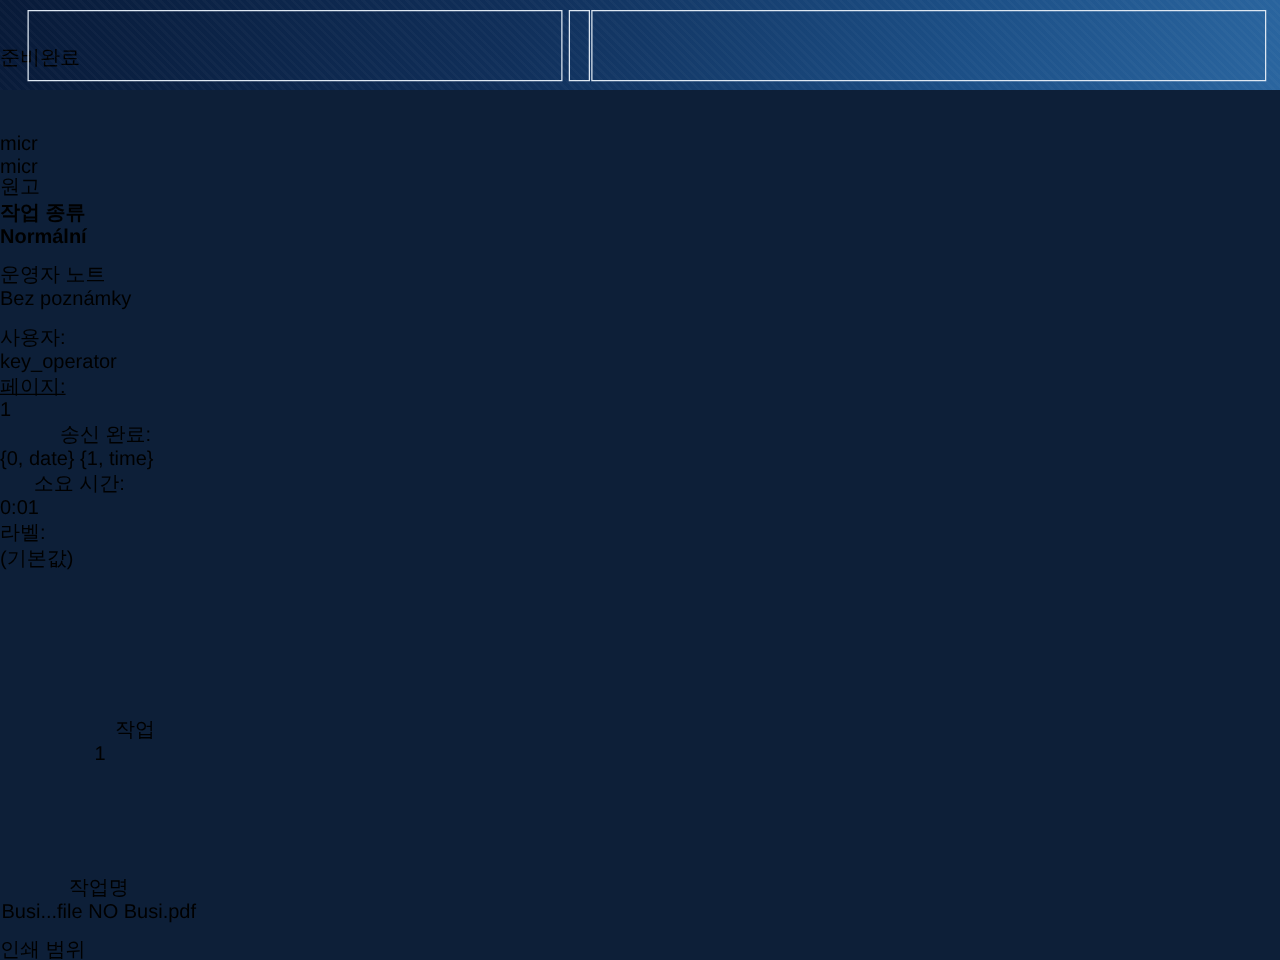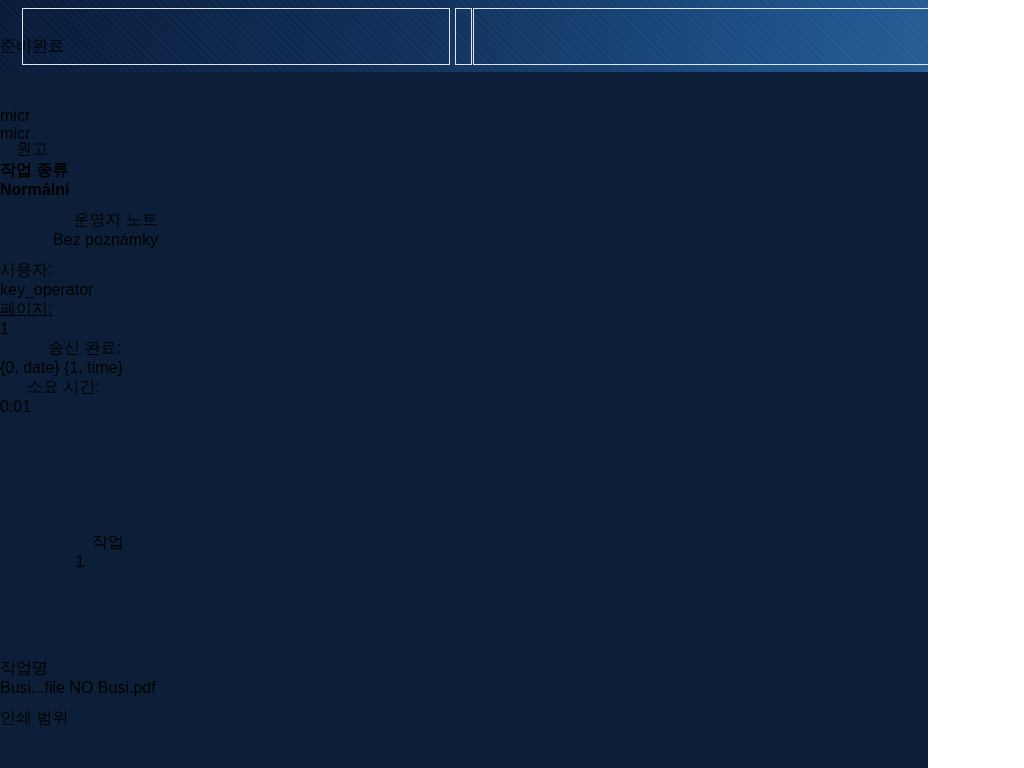--- a/index.html
+++ b/index.html
@@ -1,18 +1,18 @@
 <!DOCTYPE html>
 <html><head>
 <meta charset="utf-8">
 <style>
   * { box-sizing: border-box; margin: 0; padding: 0; }
   html,body { width:1024px; height:768px; }
   #screen {
-    position: relative; width: 928px; height: 768px; overflow: hidden;
+    position: relative; width: 1024px; height: 768px; overflow: hidden;
     background: #0d1f38; font-family: "Liberation Sans", sans-serif;
     -webkit-font-smoothing: antialiased;
   }
   
   #topbar { position:absolute; left:0; top:0; width:1024px; height:72px;
     background: linear-gradient(100deg,#081a38 0%,#102f5a 40%,#1c4f86 75%,#2a659f 100%); }
   #topbar::after { content:""; position:absolute; inset:0;
     background: repeating-linear-gradient(45deg, rgba(255,255,255,0.025) 0 2px, transparent 2px 5px); }
   .tb-box { position:absolute; border:1px solid #dde7f2; z-index:2; }
   #stripes { position:absolute; left:6px; top:7px; width:15px; height:58px; z-index:2;
@@ -111,56 +111,60 @@
 
   <div id="titlebar">
     <span class="ticon"><svg width="17" height="17" viewBox="0 0 17 17">
           <rect x="2" y="5" width="10" height="11" fill="#cfe8c0" stroke="#3a5a3a"></rect>
           <path d="M4 4 L14 1 L15.5 4 L6 7 Z" fill="#f0f0e0" stroke="#3a5a3a"></path>
         </svg></span>
     <span id="title-text">작업 편집</span>
   </div>
 
   <div class="panel" style="left:8px;top:131px;width:501px;height:116px;"></div>
-  <div class="tab" style="left:12px;top:110px;width:124px;padding-left:16px;">원고</div>
+  <div class="tab" style="left:12px;top:110px;width:124px;">원고</div>
 
   <div class="tile small-tile" style="left:15px;top:136px;width:158px;height:50px;font-weight:bold;">
     <div class="tile-header">작업 종류</div>
     <div class="tile-value">Normální</div>
   </div>
-  <div class="tile small-tile" style="left:15px;top:191px;width:158px;height:50px;text-align:right;">
+  <div class="tile small-tile" style="left:15px;top:191px;width:158px;height:50px;">
     <div class="tile-header">운영자 노트</div>
     <div class="tile-value">Bez poznámky</div>
   </div>
   <div id="info-block">
       <div class="info-row">
         <div class="info-label" style="display: block;">사용자:</div>
         <div class="info-value">key_operator</div>
       </div>
       <div class="info-row">
         <div class="info-label" style="display: block; text-decoration: underline;">페이지:</div>
         <div class="info-value">1</div>
       </div>
       <div class="info-row">
         <div class="info-label" style="display: block; padding-left: 48px;">송신 완료:</div>
         <div class="info-value">{0, date} {1, time}</div>
       </div>
       <div class="info-row">
         <div class="info-label" style="display: block; margin-left: 27px;">소요 시간:</div>
         <div class="info-value">0:01</div>
       </div>
+      <div class="info-row">
+        <div class="info-label" style="display: block;">라벨:</div>
+        <div class="info-value">(기본값)</div>
+      </div>
     </div>
 
   <div class="panel" style="left:514px;top:131px;width:501px;height:116px;"></div>
   <div class="tab" style="left:518px;top:110px;width:124px;text-align:right;">작업</div>
 
   <div class="tile" style="left:520px;top:136px;width:160px;height:105px;">
     <div class="tile-value" id="sets-value" style="flex:1;display:flex;align-items:center;justify-content:center;">1</div>
   </div>
-  <div class="tile small-tile" style="left:686px;top:136px;width:158px;height:50px;">
+  <div class="tile small-tile" style="left:686px;top:136px;width:158px;height:50px;text-align:center;">
     <div class="tile-header">작업명</div>
     <div class="tile-value">Busi...file NO Busi.pdf</div>
   </div>
   <div class="tile small-tile" style="left:686px;top:191px;width:158px;height:50px;">
     <div class="tile-header">인쇄 범위</div>
 
   </div>
 
   <div id="output-tiles"></div>
 

